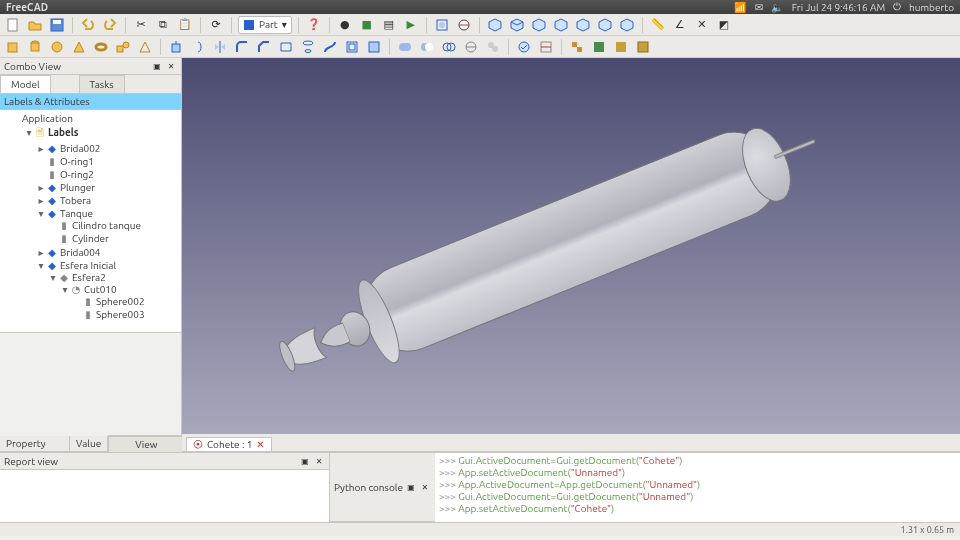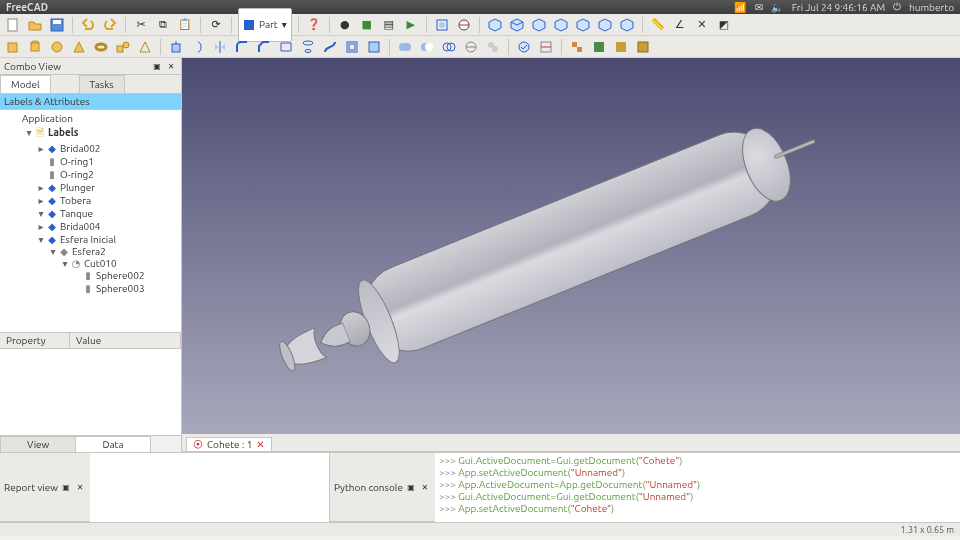--- a/index.html
+++ b/index.html
@@ -8,42 +8,42 @@
 
 .sysbar { height: 14px; background: linear-gradient(#555,#3d3d3d); color: #ddd; display: flex; align-items: center; padding: 0 6px; font-size: 10px; }
 .sysbar .title { font-weight: bold; }
 .sysbar .spacer { flex: 1; }
 .sysbar .ico { margin-left: 8px; font-size: 10px; }
 
 
 .toolbar { display: flex; align-items: center; gap: 4px; padding: 2px 4px; background: #eceae6; border-bottom: 1px solid #d1cfca; height: 22px; }
 .toolbar .tbtn { width: 18px; height: 18px; display: flex; align-items: center; justify-content: center; border-radius: 2px; cursor: pointer; }
 .toolbar .sep { width: 1px; height: 16px; background: #c9c6bf; margin: 0 2px; }
-.wbselect { display: flex; align-items: center; gap: 4px; border: 1px solid #bbb; background: #fff; height: 18px; padding: 16px 4px; border-radius: 2px; font-size: 10px; }
+.wbselect { display: flex; align-items: center; gap: 4px; border: 1px solid #bbb; background: #fff; height: 18px; padding: 0 4px; border-radius: 2px; font-size: 10px; }
 
 
 .main { display: flex; height: calc(540px - 18px - 22px - 22px - 70px - 14px); }
 .leftpanel { width: 182px; background: #f0f0ee; border-right: 1px solid #c9c6bf; display: flex; flex-direction: column; }
 .panel-title { background: #eceae6; border-bottom: 1px solid #c9c6bf; padding: 2px 4px; font-size: 10px; display: flex; align-items: center; }
 .panel-title .spacer { flex: 1; }
 .panel-title .pbtn { width: 12px; height: 12px; margin-left: 2px; cursor: pointer; font-size: 8px; display:flex;align-items:center;justify-content:center; }
 .tabs { display: flex; border-bottom: 1px solid #c9c6bf; background: #eceae6; gap: 29px; }
 .tab { padding: 3px 10px; font-size: 10px; border: 1px solid #c9c6bf; border-bottom: none; margin-right: -1px; background: #e4e2dd; cursor:pointer; }
 .tab.active { background: #fff; }
 .sectionhdr { background: #7dd3fc; padding: 2px 4px; font-size: 10px; border-bottom: 1px solid #c9c6bf; }
 .tree { flex: 1; overflow: auto; background: #fff; font-size: 10px; padding: 2px 0; }
 .tree ul { list-style: none; padding-left: 12px; }
 .tree li { padding: 1px 0; white-space: nowrap; }
 .tree .twisty { display:inline-block; width:10px; text-align:center; color:#666; cursor:pointer; }
 .tree .nico { display:inline-block; width:12px; text-align:center; margin-right:2px; }
 .blue { color:#2a5fd0; }
 .gray { color:#888; }
 .gold { color:#d1a52a; }
 
-.props { height: 120px; border-top:1px solid #c9c6bf; display:flex; flex-direction:column; }
+.props { height: 120px; border-top:1px solid #c9c6bf; display:flex; flex-direction:row;align-items:flex-end; }
 .props .hdr { display:flex; background:#eceae6; border-bottom:1px solid #c9c6bf; font-size:10px; }
 .props .hdr div { padding:2px 6px; border-right:1px solid #c9c6bf; }
 .props .body { flex:1; background:#fff; }
 .props .bottabs { display:flex; border-top:1px solid #c9c6bf; }
 .props .bottabs .tab { padding:2px 26px; }
 
 
 .viewport { flex:1; display:flex; flex-direction:column; }
 .viewtabs { height:18px; background:#eceae6; border-bottom:1px solid #c9c6bf; display:flex; align-items:flex-end; padding-left:4px; }
 .viewtabs .vtab { background:#fff; border:1px solid #c9c6bf; border-bottom:none; padding:1px 6px; font-size:10px; display:flex; align-items:center; gap:4px; }
@@ -55,21 +55,21 @@
 .rocket .tube { width:440px; height:88px; border:1px solid #777; background: linear-gradient(#d8d8dc, #b8b8c0 45%, #e2e2e6 55%, #c4c4cc); border-radius: 44px / 44px; position:relative; opacity:0.92; }
 .rocket .tube::before { content:""; position:absolute; left:-2px; top:0; width:24px; height:88px; border:1px solid #777; border-radius:50%; background:linear-gradient(#c0c0c8,#e0e0e4);}
 .rocket .tube::after { content:""; position:absolute; right:-12px; top:6px; width:40px; height:76px; border:1px solid #777; border-radius:50%; background:radial-gradient(circle at 35% 35%, #e6e6ea, #b8b8c0);}
 .rocket .pin { position:absolute; right:-44px; top:40px; width:44px; height:4px; background:#bdbdc4; border:1px solid #888; border-radius:2px; }
 .rocket .collar { position:absolute; left:-28px; top:26px; width:30px; height:36px; border:1px solid #777; border-radius:50%/50%; background:linear-gradient(#ccccd2,#aaaab2);}
 .rocket .nozzle { position:absolute; left:-92px; top:12px; width:70px; height:64px; }
 .rocket .nozzle svg { width:100%; height:100%; }
 
 
 .bottom { display:flex; height:70px; border-top:1px solid #c9c6bf; }
-.report { width:330px; border-right:1px solid #c9c6bf; display:flex; flex-direction:row; }
+.report { width:330px; border-right:1px solid #c9c6bf; display:flex; flex-direction:column; }
 .report .body { flex:1; background:#fff; }
 .console { flex:1; display:flex; flex-direction:row; }
 .console .body { flex:1; background:#fff; font-family: "DejaVu Sans Mono", monospace; font-size:10px; padding:2px 4px; overflow:hidden; line-height:12px; }
 .console .body .p { color:#888; }
 .console .body .kw { color:#5a9e3e; }
 .console .body .s { color:#c03a2b; }
 
 .status { height:14px; background:#eceae6; border-top:1px solid #c9c6bf; display:flex; align-items:center; padding:0 6px; font-size:9px; color:#555; }
 .status .spacer { flex:1; }
 
@@ -375,21 +375,24 @@
     <div class="sectionhdr">Labels &amp; Attributes</div>
     <div class="tree" id="tree">
         <ul>
           <li><span class="twisty"></span><span>Application</span><ul>
               <li><span class="twisty">▾</span><span class="nico gold">🗎</span><b>Labels</b><ul>
                   <li><span class="twisty">▸</span><span class="nico blue">◆</span><span>Brida002</span></li>
                   <li><span class="twisty"></span><span class="nico gray">▮</span><span>O-ring1</span></li>
                   <li><span class="twisty"></span><span class="nico gray">▮</span><span>O-ring2</span></li>
                   <li><span class="twisty">▸</span><span class="nico blue">◆</span><span>Plunger</span></li>
                   <li><span class="twisty">▸</span><span class="nico blue">◆</span><span>Tobera</span></li>
-                  <li><span class="twisty">▾</span><span class="nico blue">◆</span><span>Tanque</span></li>
+                  <li><span class="twisty">▾</span><span class="nico blue">◆</span><span>Tanque</span><ul>
+                      <li><span class="twisty"></span><span class="nico gray">▮</span><span>Cilindro tanque</span></li>
+                      <li><span class="twisty"></span><span class="nico gray">▮</span><span>Cylinder</span></li>
+                    </ul></li>
                   <li><span class="twisty">▸</span><span class="nico blue">◆</span><span>Brida004</span></li>
                   <li><span class="twisty">▾</span><span class="nico blue">◆</span><span>Esfera Inicial</span><ul>
                       <li><span class="twisty">▾</span><span class="nico gray">◆</span><span>Esfera2</span><ul>
                           <li><span class="twisty">▾</span><span class="nico gray">◔</span><span>Cut010</span><ul>
                               <li><span class="twisty"></span><span class="nico gray">▮</span><span>Sphere002</span></li>
                               <li><span class="twisty"></span><span class="nico gray">▮</span><span>Sphere003</span></li>
                             </ul></li>
                         </ul></li>
                     </ul></li>
                 </ul></li>

